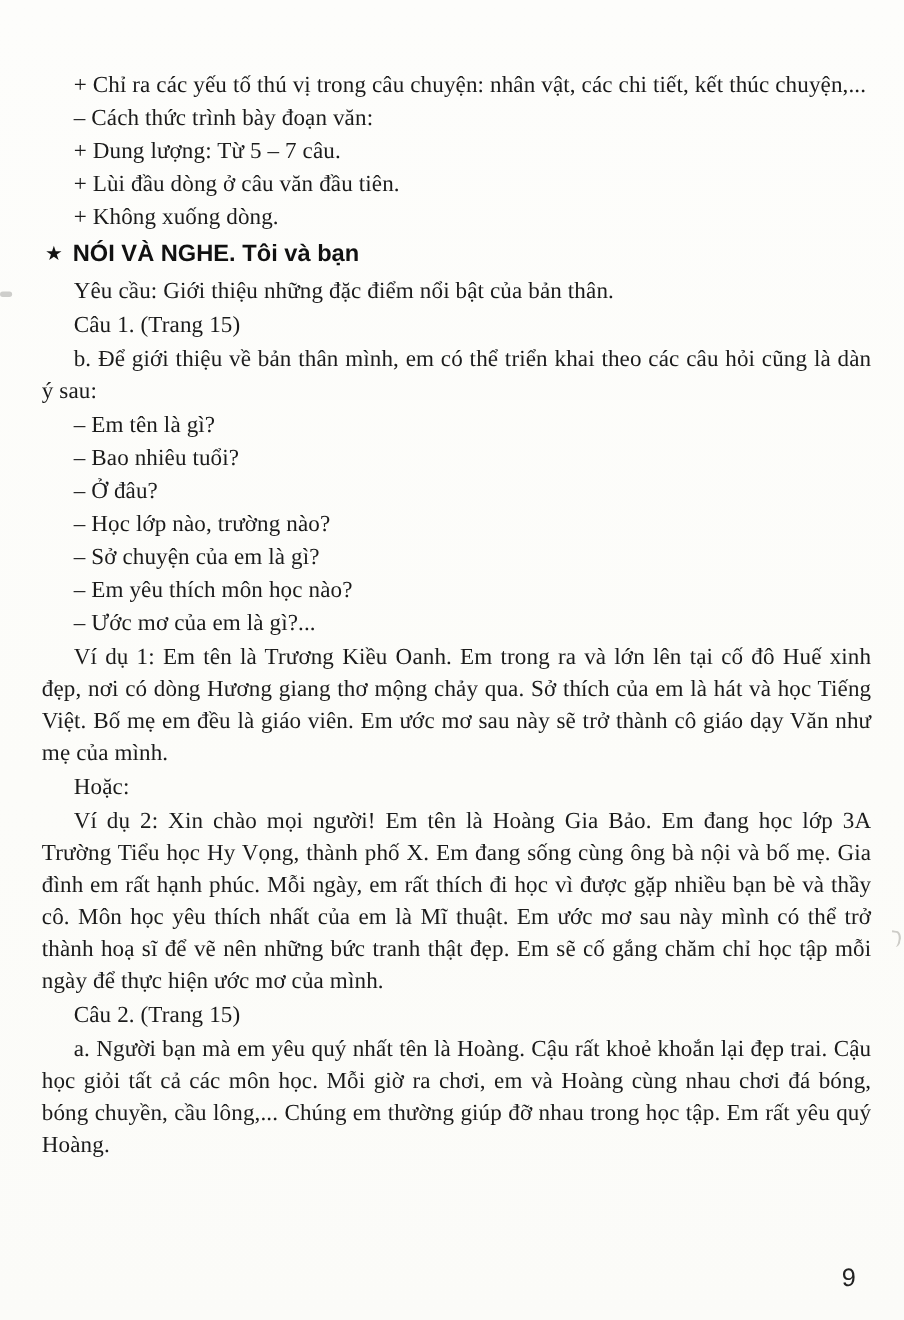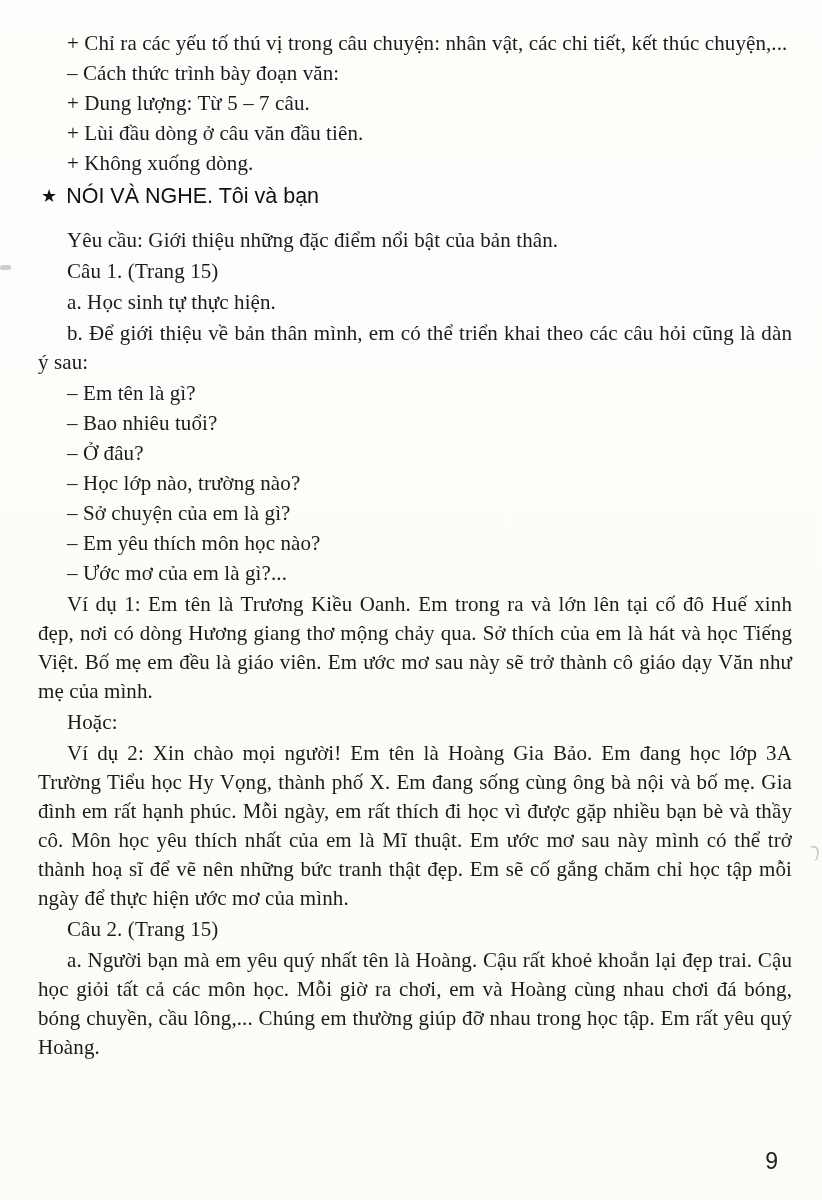--- a/index.html
+++ b/index.html
@@ -7,40 +7,40 @@
     padding: 0;
     background: #e9e9e7;
   }
   .page {
     position: relative;
     width: 822px;
     height: 1200px;
     margin: 0 auto;
     background: linear-gradient(180deg, #fdfdfb 0%, #fcfcf9 60%, #fbfbf8 100%);
     box-sizing: border-box;
-    padding: 28px 30px 0 38px;
+    padding: 62px 30px 0 38px;
     font-family: "Liberation Serif", "DejaVu Serif", serif;
     font-size: 21px;
     color: #1b1b1b;
     overflow: hidden;
   }
   .content p {
     margin: 2px 0;
     line-height: 29px;
     text-align: justify;
     text-indent: 29px;
     letter-spacing: 0.1px;
   }
   .content p.tight { margin: 1px 0; }
   .section-heading {
     font-family: "Liberation Sans", "DejaVu Sans", sans-serif;
-    font-weight: normal;
+    font-weight: bold;
     font-size: 21.5px;
     line-height: 29px;
-    margin: 4px 0 14px 3px;
+    margin: 4px 0 4px 3px;
     text-indent: 0;
     color: #111;
     white-space: nowrap;
   }
   .section-heading .star {
     font-size: 18px;
     margin-right: 9px;
     position: relative;
     top: -1px;
   }
@@ -92,21 +92,20 @@
     <p class="tight">+ Không xuống dòng.</p>
 
     <div class="section-heading">
       <span class="star">★</span><span>NÓI VÀ NGHE. Tôi và bạn</span>
     </div>
 
     <p><b class="lead">Yêu cầu:</b><span> Giới thiệu những đặc điểm nổi bật của bản thân.</span></p>
 
     <p><b class="lead">Câu 1.</b><span> (Trang 15)</span></p>
 
-    <p>a. Học sinh tự thực hiện.</p>
     <p>b. Để giới thiệu về bản thân mình, em có thể triển khai theo các câu hỏi cũng là dàn ý sau:</p>
 
     <p class="tight">– Em tên là gì?</p>
     <p class="tight">– Bao nhiêu tuổi?</p>
     <p class="tight">– Ở đâu?</p>
     <p class="tight">– Học lớp nào, trường nào?</p>
     <p class="tight">– Sở chuyện của em là gì?</p>
     <p class="tight">– Em yêu thích môn học nào?</p>
     <p class="tight">– Ước mơ của em là gì?...</p>
 

